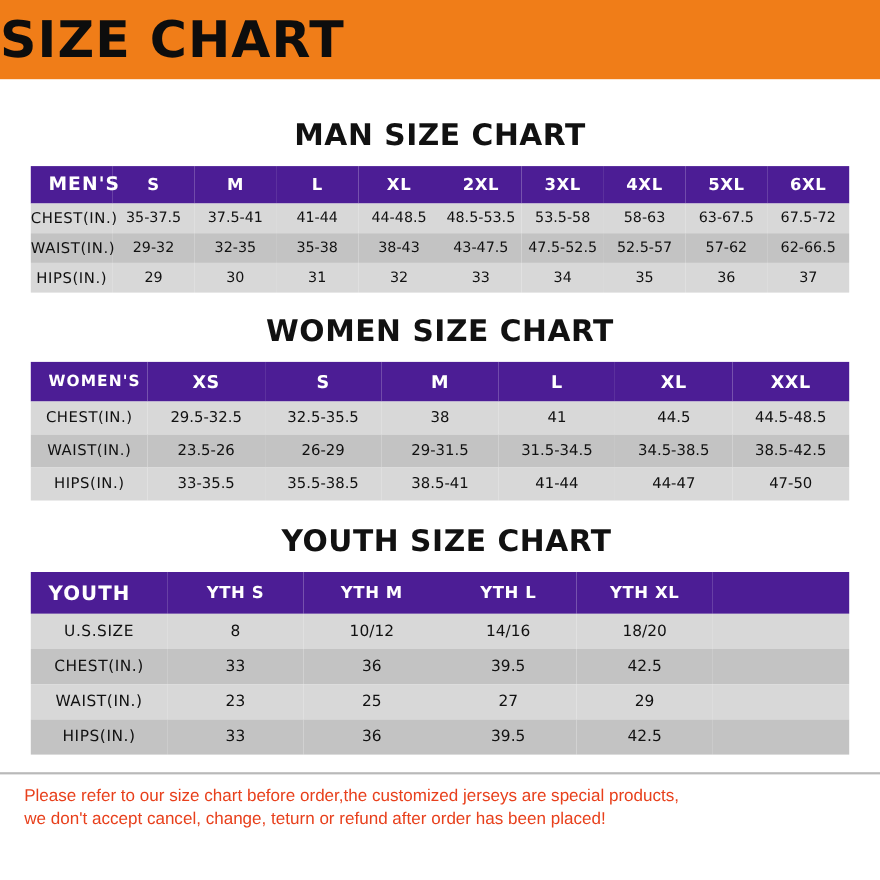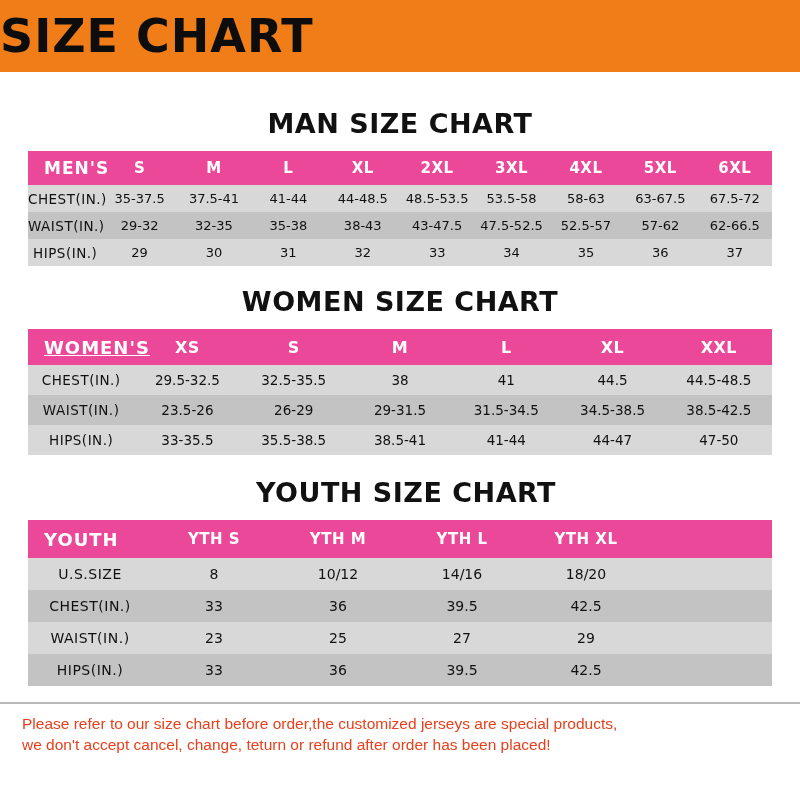--- a/index.html
+++ b/index.html
@@ -59,21 +59,21 @@
     text-align: center;
     font-family: "DejaVu Sans", sans-serif;
     font-size: 13px;
     color: #111111;
     padding: 0;
     height: 27px;
     vertical-align: middle;
     white-space: nowrap;
   }
   
-  table.size-table thead tr { background: #ec4899; margin-top: 20px; }
+  table.size-table thead tr { background: #4c1d95; margin-top: 20px; }
   table.size-table thead th {
     color: #ffffff;
     font-weight: bold;
     font-size: 15px;
     height: 34px;
     letter-spacing: 0.5px;
   }
   table.size-table thead th.rowlabel {
     text-align: left;
     padding-left: 16px;
@@ -87,21 +87,21 @@
     font-size: 13.5px;
     letter-spacing: 0.5px;
     color: #111;
   }
   
   #table-youth th { height: 38px; }
   #table-youth td { height: 32px; font-size: 14px; }
   #table-youth thead th.rowlabel { font-size: 18px; }
   #table-women th { height: 36px; }
   #table-women td { height: 30px; font-size: 13.5px; }
-  #table-women thead th.rowlabel { font-size: 18px; text-decoration: underline; }
+  #table-women thead th.rowlabel { font-size: 14px; }
   #table-women thead th { font-size: 16px; }
 
   
   .footer-note {
     margin-top: 16px;
     padding: 0 22px;
     border-top: 2px solid #b9b9b9;
     padding-top: 10px;
   }
   .footer-line {

